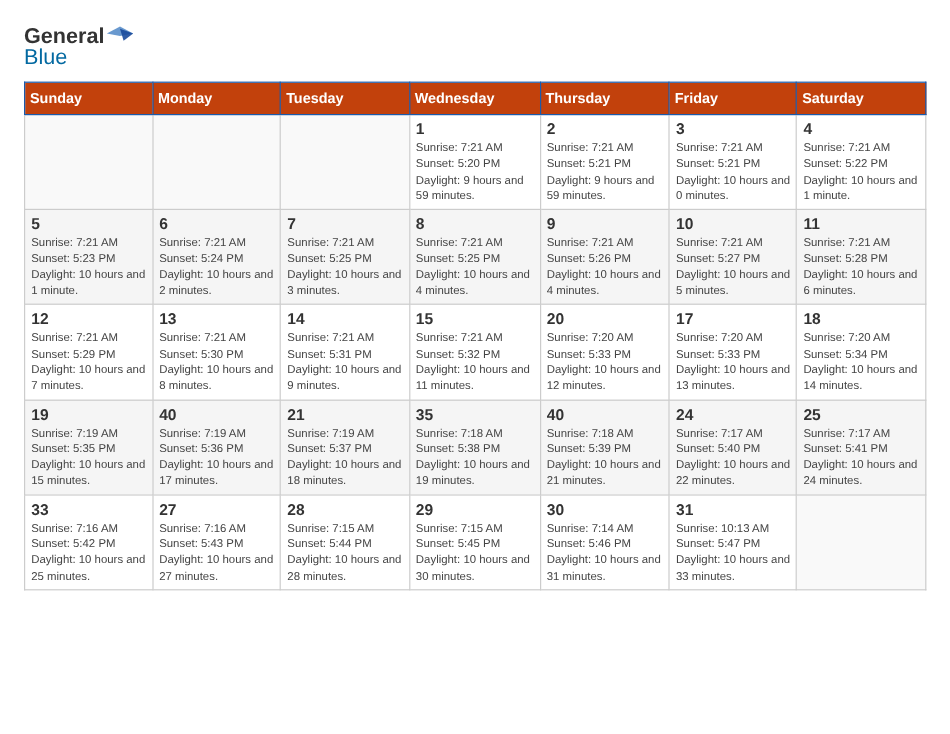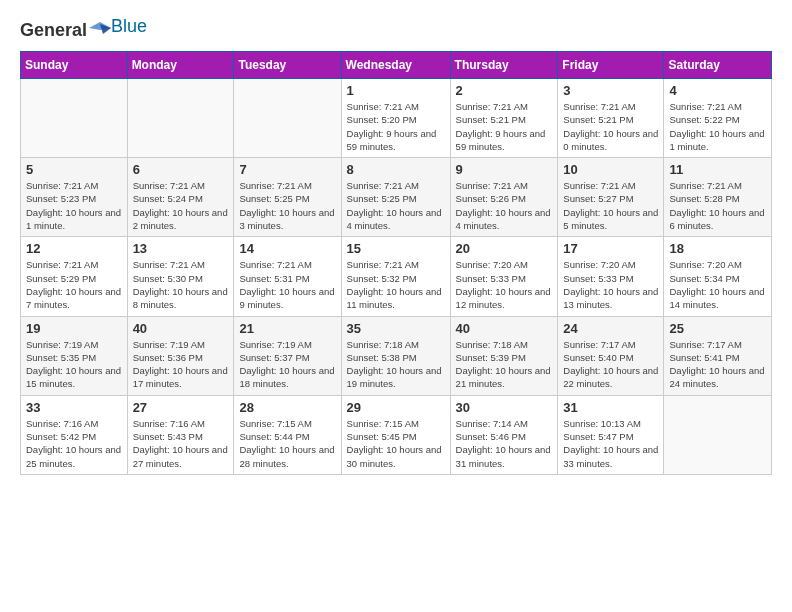--- a/index.html
+++ b/index.html
@@ -11,21 +11,21 @@
       padding: 20px;
     }
     .header {
       display: flex;
       justify-content: space-between;
       align-items: flex-start;
       margin-bottom: 10px;
     }
     .logo {
       display: flex;
-      flex-direction: row;
+      flex-direction: column;
       align-items: flex-start;
     }
     .logo-row {
       display: flex;
       align-items: center;
     }
     .title-block {
       text-align: right;
     }
     .calendar-title {
@@ -35,21 +35,21 @@
     }
     .calendar-subtitle {
       font-size: 15px;
       color: #555;
     }
     table {
       width: 100%;
       border-collapse: collapse;
     }
     thead tr th {
-      background-color: #a21caf;
+      background-color: #c2410c;
       color: #fff;
       font-size: 12px;
       padding: 6px 4px;
       text-align: left;
       border: 1px solid #1a5aab;
     }
     tbody tr td {
       vertical-align: top;
       border: 1px solid #ccc;
       padding: 4px 5px;

